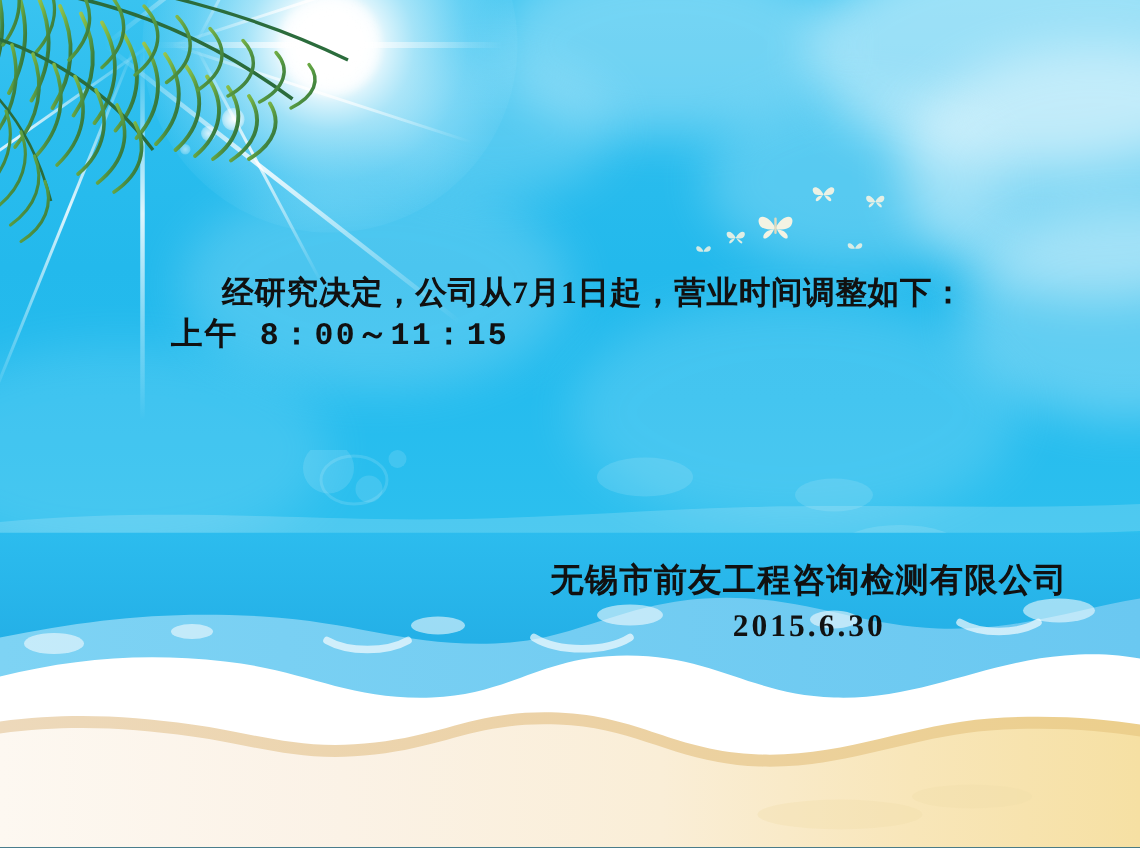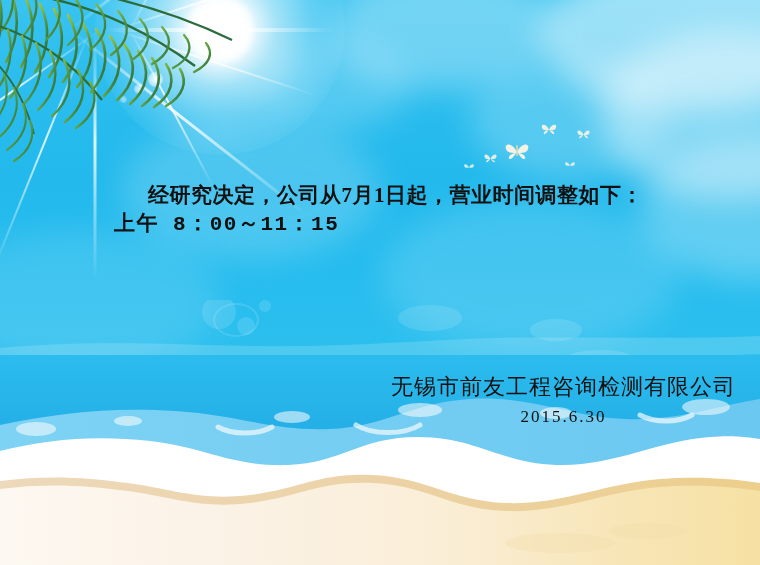--- a/index.html
+++ b/index.html
@@ -116,29 +116,29 @@
   }
   .body-text .ln{display:block;}
   .body-text .ln.first{text-indent:34px;}
   .body-text .mono{
     font-family:Liberation Mono, monospace;
     letter-spacing:1.5px;
   }
 
   .sign{
     position:absolute;
-    right:24px;top:372px;
+    right:48px;top:372px;
     text-align:center;
     color:#111;
     font-family:"Liberation Serif","DejaVu Serif",serif;
-    font-weight:400;
+    font-weight:700;
     white-space:nowrap;
   }
   .sign .company{font-size:22px;line-height:30px;letter-spacing:1px;display:block;}
-  .sign .date{font-size:17px;line-height:30px;letter-spacing:2px;display:block;}
+  .sign .date{font-size:21px;line-height:30px;letter-spacing:2px;display:block;}
 </style>
 </head>
 <body>
 
 <div id="poster">
 
   <div class="sky"></div>
 
   <div class="cloud c1"></div>
   <div class="cloud c2"></div>

